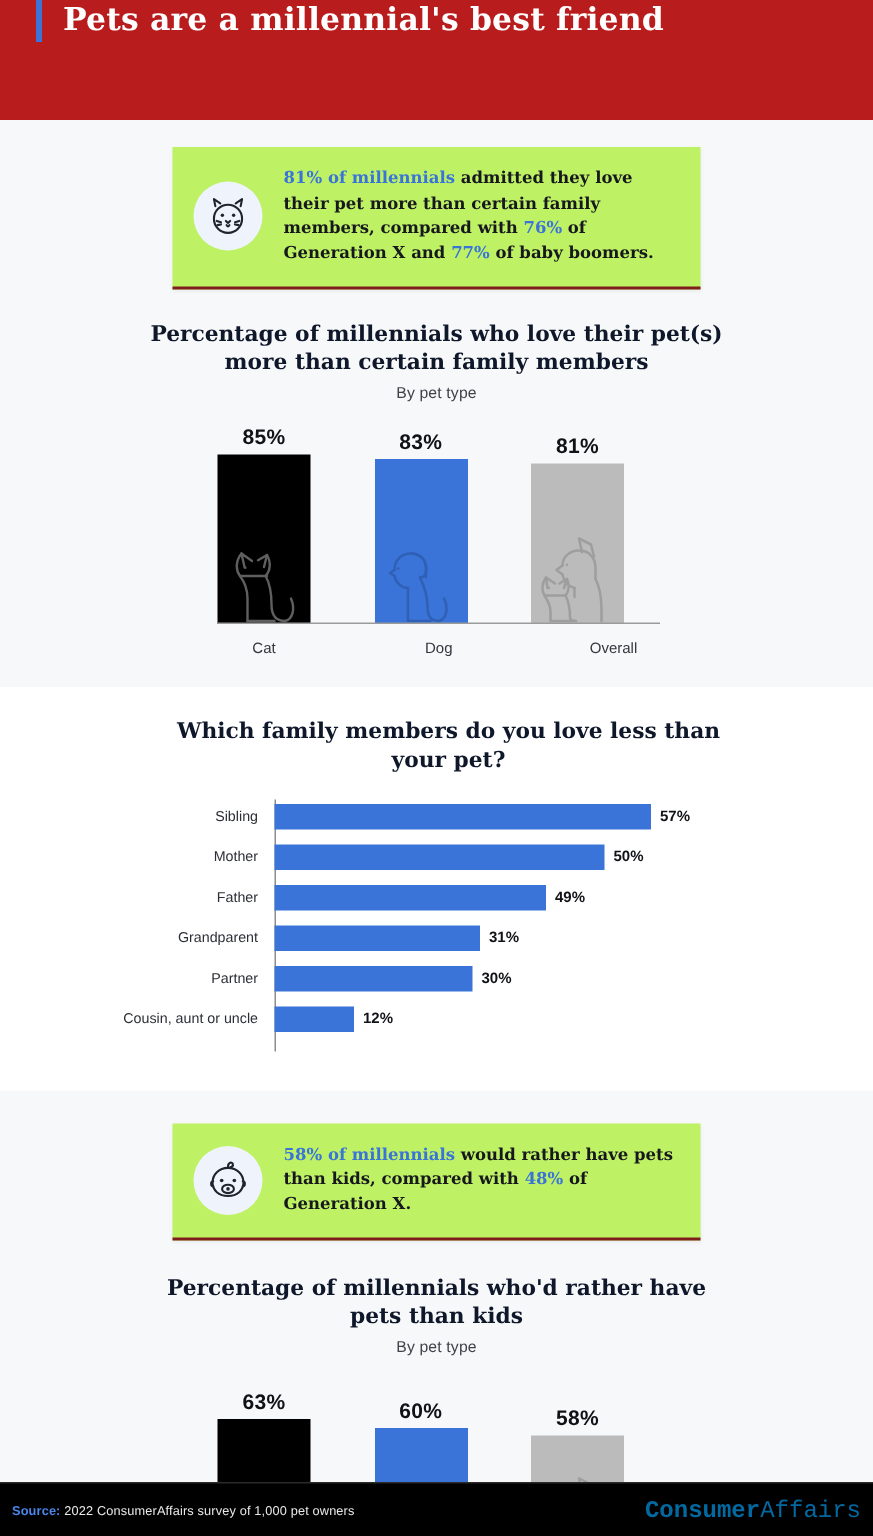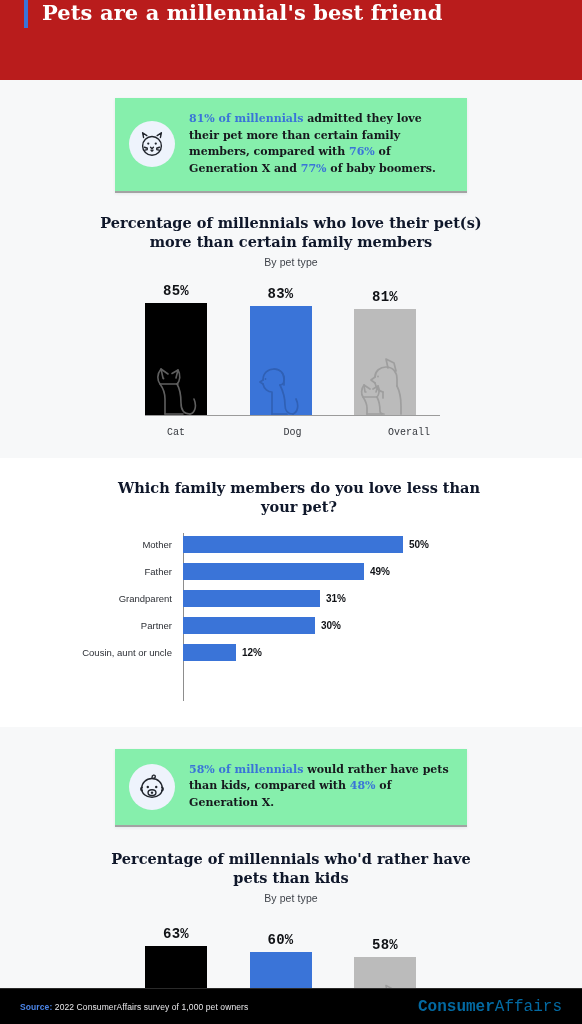--- a/index.html
+++ b/index.html
@@ -22,22 +22,22 @@
     font-weight: 700; font-size: 21px; letter-spacing: .1px; white-space: nowrap;
   }
 
   
   .band-tint { background: #f7f8f9; }
   .band-white { background: #ffffff; }
 
   
   .callout-wrap { padding: 18px 0 6px 0; display: flex; justify-content: center; }
   .callout {
-    width: 352px; background: #86efac;
-    border-bottom: 2px solid #a3a3a3;
+    width: 352px; background: #bef264;
+    border-bottom: 2px solid #7f1d1d;
     box-shadow: 0 1px 3px rgba(20,30,60,.07);
     display: flex; align-items: center; gap: 14px;
     padding: 13px 16px 13px 14px;
   }
   .callout-icon {
     width: 46px; height: 46px; border-radius: 50%;
     background: #eef3fc; flex: 0 0 auto;
     display: flex; align-items: center; justify-content: center;
   }
   .callout-text {
@@ -52,21 +52,21 @@
     font-family: "DejaVu Serif", "Liberation Serif", serif;
     font-weight: 700; font-size: 14.5px; color: #0f172a;
     text-align: center; line-height: 1.34; padding: 0 80px;
   }
   .chart-sub {
     text-align: center; font-size: 10.5px; color: #3f434a;
     margin-top: 4px; letter-spacing: .1px;
   }
 
   
-  .vchart { position: relative; width: 558px; height: 160px; margin-top: 14px; font-family: Liberation Mono, monospace; }
+  .vchart { position: relative; width: 558px; height: 160px; margin-top: 14px; }
   .vchart-inner {
     position: absolute; left: 145px; right: 142px; bottom: 26px; top: 0;
   }
   .vbaseline {
     position: absolute; left: 145px; width: 295px; bottom: 26px;
     height: 1px; background: #9b9b9b;
   }
   .vbars { position: absolute; inset: 0; display: flex; justify-content: space-between; align-items: flex-end; }
   .vbar-col { width: 62px; display: flex; flex-direction: column; align-items: center; justify-content: flex-end; height: 100%; }
   .vbar-value { font-size: 14px; font-weight: 700; color: #101216; margin-bottom: 4px; letter-spacing: .2px; }
@@ -91,21 +91,21 @@
     font-size: 9.5px; color: #2c2f35; white-space: nowrap;
   }
   .hrow-barwrap { display: flex; align-items: center; margin-left: 5px; }
   .hbar { height: 17px; background: #3a74d8; }
   .hrow-value { font-size: 10px; font-weight: 700; color: #101216; margin-left: 6px; }
 
   
   .footer {
     position: absolute; left: 0; bottom: 0; width: 582px; height: 36px;
     background: #000000; display: flex; align-items: center;
-    justify-content: space-between; padding: 0 20px;
+    justify-content: space-between; padding: 0 8px;
     border-top: 1px solid #2a2a2a;
   }
   .footer-source { font-size: 8.5px; color: #e9e9ec; letter-spacing: .1px; }
   .footer-source .lbl { color: #4b85e8; font-weight: 700; }
   .footer-logo {
     font-family: Liberation Mono, monospace;
     font-size: 16px; color: #0369a1; white-space: nowrap;
   }
   .footer-logo .b { font-weight: 700; }
   .footer-logo .t { font-weight: 400; }
@@ -221,20 +221,27 @@
     </div>
   </div>
 
   <div class="band-white" style="padding-top:20px;padding-bottom:24px;">
     <div class="chart-title" style="padding:0 100px;margin-left:16px;">Which family members do you love less than your pet?</div>
 
     <div class="hchart">
       <div class="haxis"></div>
       <div class="hrows">
 
+        <div class="hrow">
+          <div class="hrow-label">Sibling</div>
+          <div class="hrow-barwrap">
+            <div class="hbar" style="width:251px;"></div>
+            <div class="hrow-value">57%</div>
+          </div>
+        </div>
 
         <div class="hrow">
           <div class="hrow-label">Mother</div>
           <div class="hrow-barwrap">
             <div class="hbar" style="width:220px;"></div>
             <div class="hrow-value">50%</div>
           </div>
         </div>
 
         <div class="hrow">

